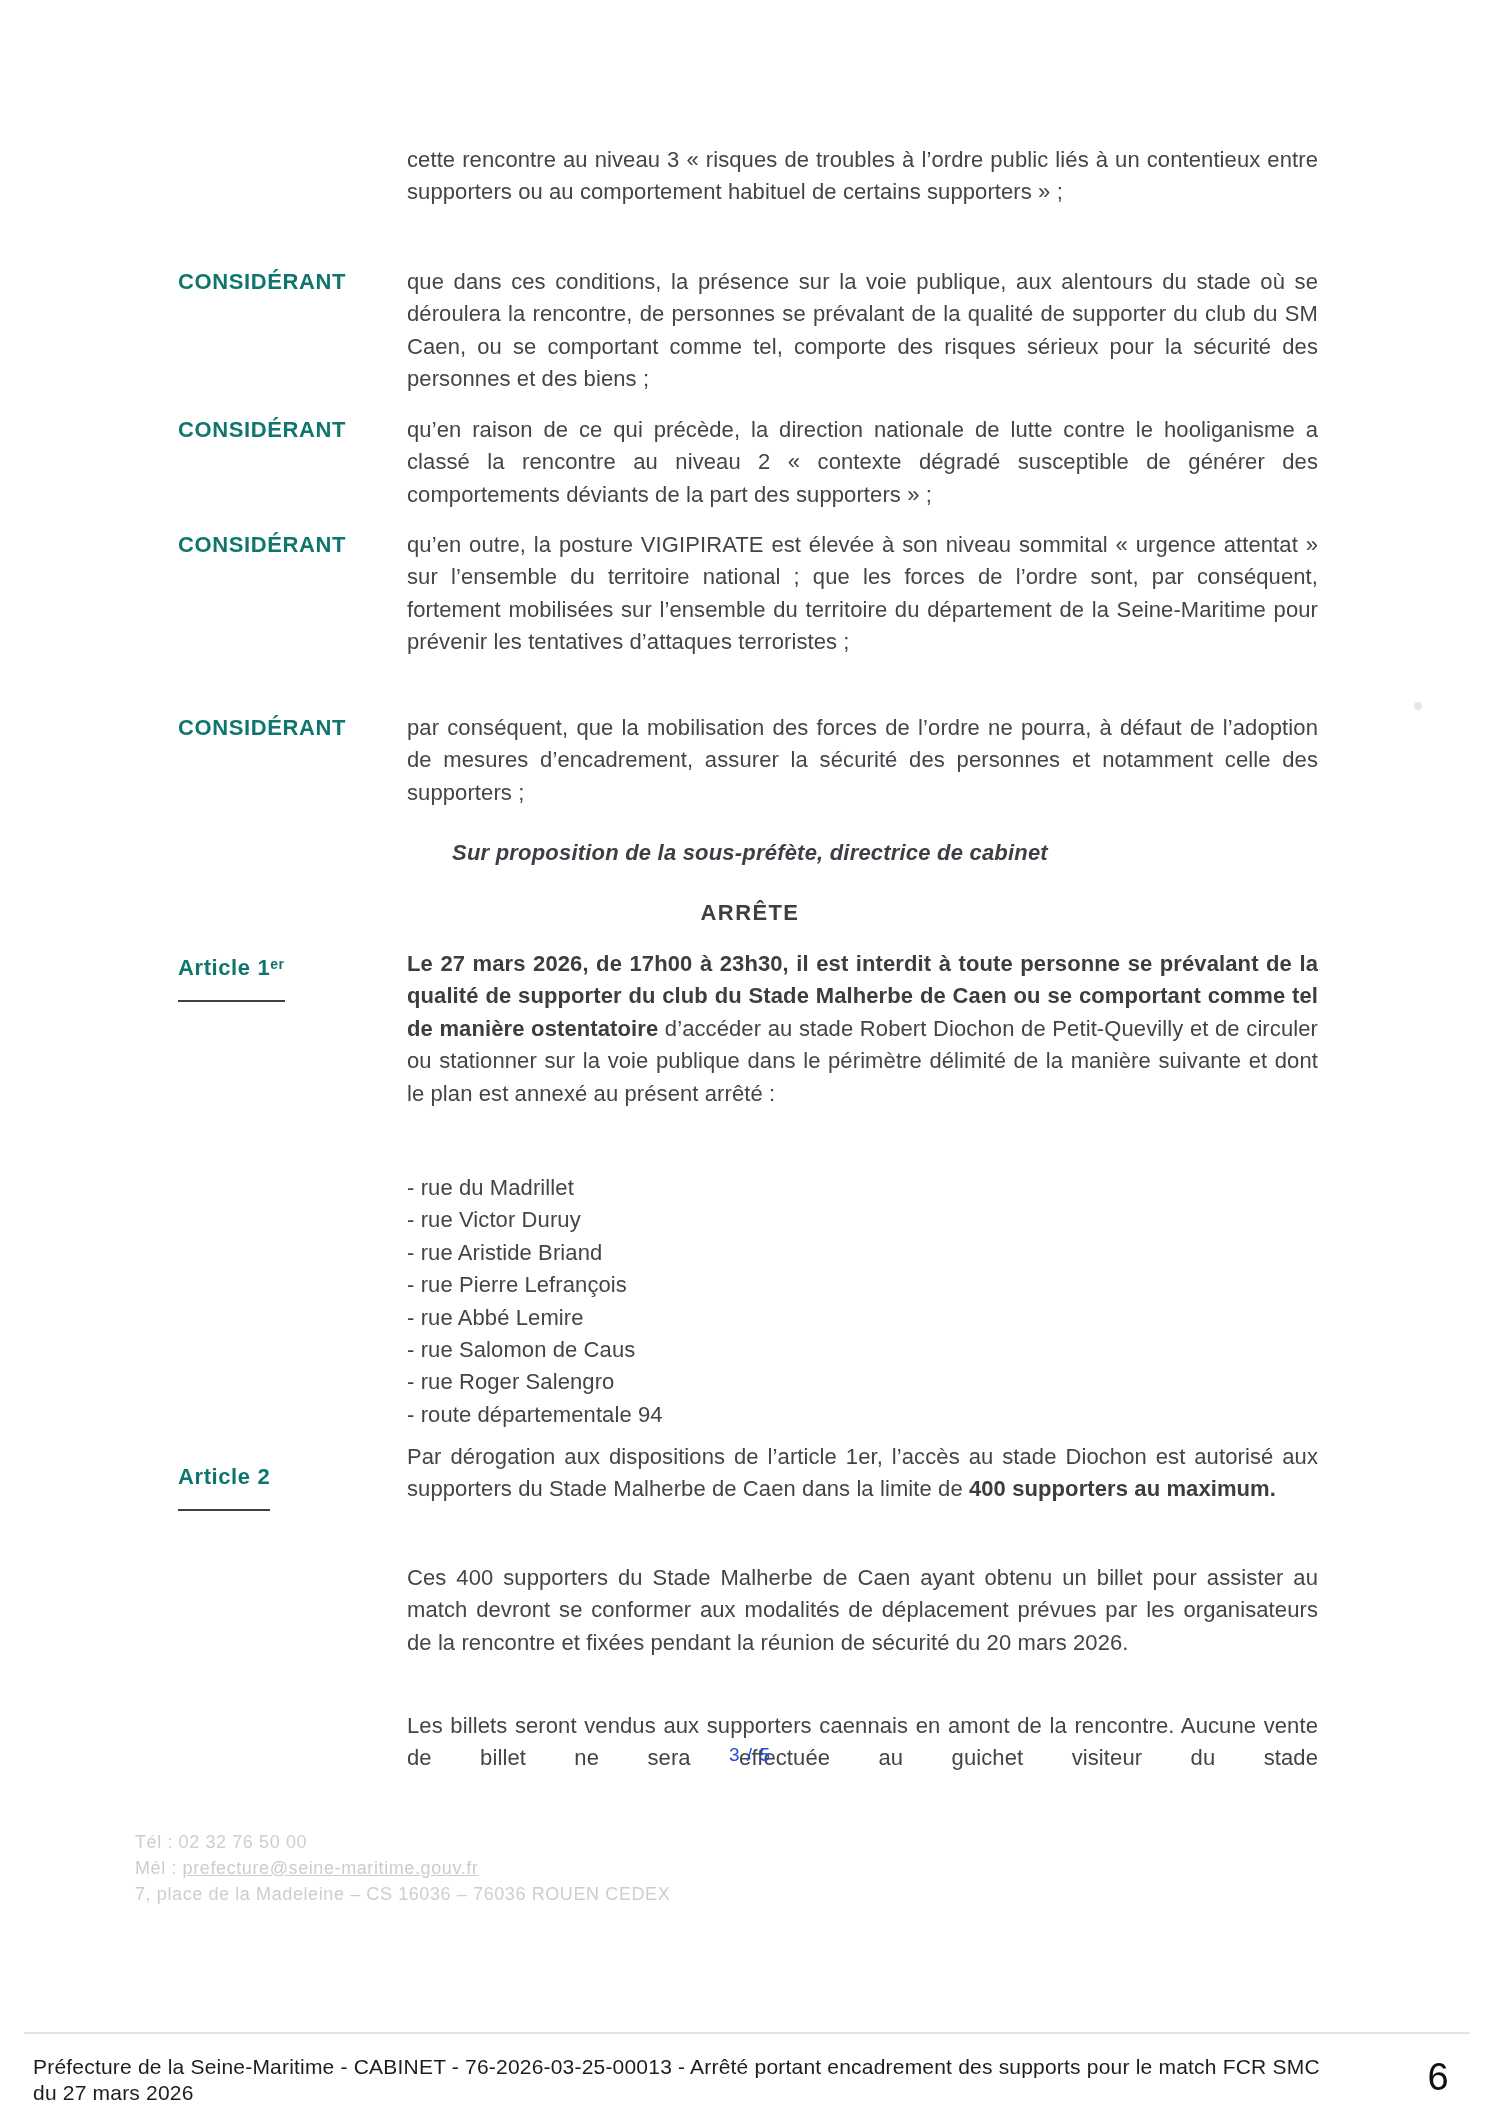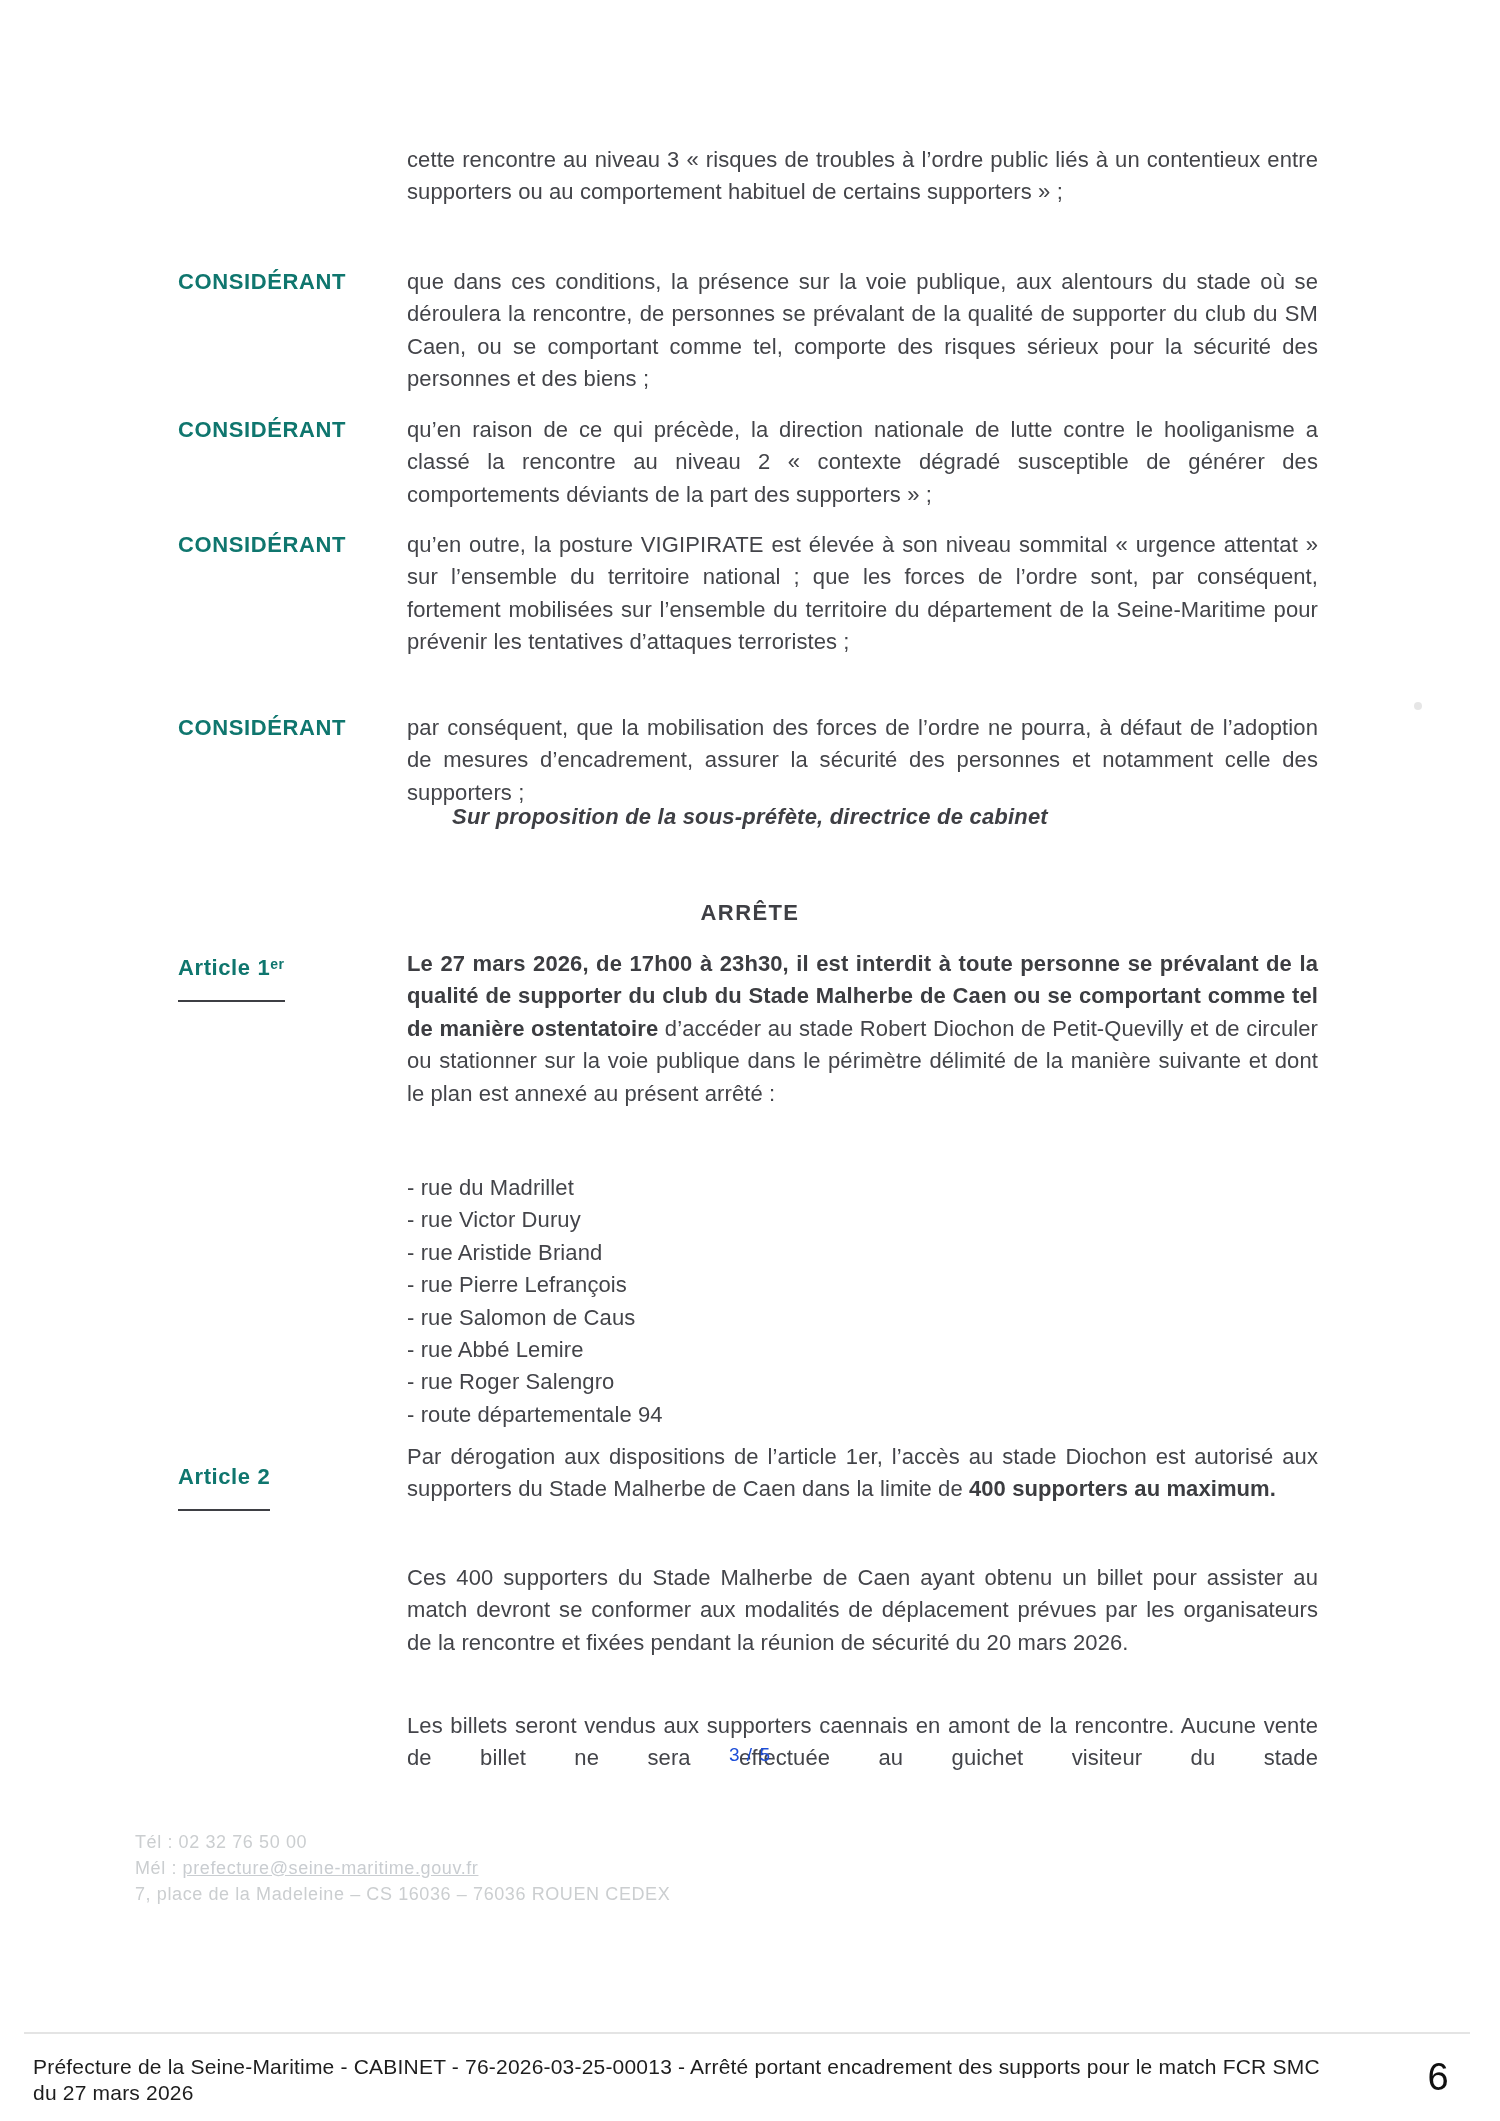--- a/index.html
+++ b/index.html
@@ -102,36 +102,36 @@
   <div>
     <div class="label" style="top:529px;">CONSIDÉRANT</div>
     <div class="bodytxt" style="top:529px;">qu’en outre, la posture VIGIPIRATE est élevée à son niveau sommital « urgence attentat » sur l’ensemble du territoire national ; que les forces de l’ordre sont, par conséquent, fortement mobilisées sur l’ensemble du territoire du département de la Seine-Maritime pour prévenir les tentatives d’attaques terroristes ;</div>
   </div>
 
   <div>
     <div class="label" style="top:712px;">CONSIDÉRANT</div>
     <div class="bodytxt" style="top:712px;">par conséquent, que la mobilisation des forces de l’ordre ne pourra, à défaut de l’adoption de mesures d’encadrement, assurer la sécurité des personnes et notamment celle des supporters ;</div>
   </div>
 
-  <div class="centerline proposition" style="top:802px;">Sur proposition de la sous-préfète, directrice de cabinet</div>
+  <div class="centerline proposition" style="top:838px;">Sur proposition de la sous-préfète, directrice de cabinet</div>
 
   <div class="centerline decree" style="top:898px;">ARRÊTE</div>
 
   <div>
     <div class="label underlined" style="top:948px;"><span>Article 1</span><sup>er</sup></div>
     <div class="bodytxt" style="top:948px;"><span class="bold">Le 27 mars 2026, de 17h00 à 23h30, il est interdit à toute personne se prévalant de la qualité de supporter du club du Stade Malherbe de Caen ou se comportant comme tel de manière ostentatoire</span><span> d’accéder au stade Robert Diochon de Petit-Quevilly et de circuler ou stationner sur la voie publique dans le périmètre délimité de la manière suivante et dont le plan est annexé au présent arrêté :</span></div>
   </div>
 
   <div class="bodytxt streets" style="top:1172px; text-align:left;">
     <div>- rue du Madrillet</div>
     <div>- rue Victor Duruy</div>
     <div>- rue Aristide Briand</div>
     <div>- rue Pierre Lefrançois</div>
+    <div>- rue Abbé Lemire</div>
     <div>- rue Salomon de Caus</div>
-    <div>- rue Abbé Lemire</div>
     <div>- rue Roger Salengro</div>
     <div>- route départementale 94</div>
   </div>
 
   <div>
     <div class="label underlined" style="top:1441px;margin-top:20px;">Article 2</div>
     <div class="bodytxt" style="top:1441px;"><span>Par dérogation aux dispositions de l’article 1er, l’accès au stade Diochon est autorisé aux supporters du Stade Malherbe de Caen dans la limite de </span><span class="bold">400 supporters au maximum.</span></div>
   </div>
 
   <div class="bodytxt" style="top:1562px;">Ces 400 supporters du Stade Malherbe de Caen ayant obtenu un billet pour assister au match devront se conformer aux modalités de déplacement prévues par les organisateurs de la rencontre et fixées pendant la réunion de sécurité du 20 mars 2026.</div>

